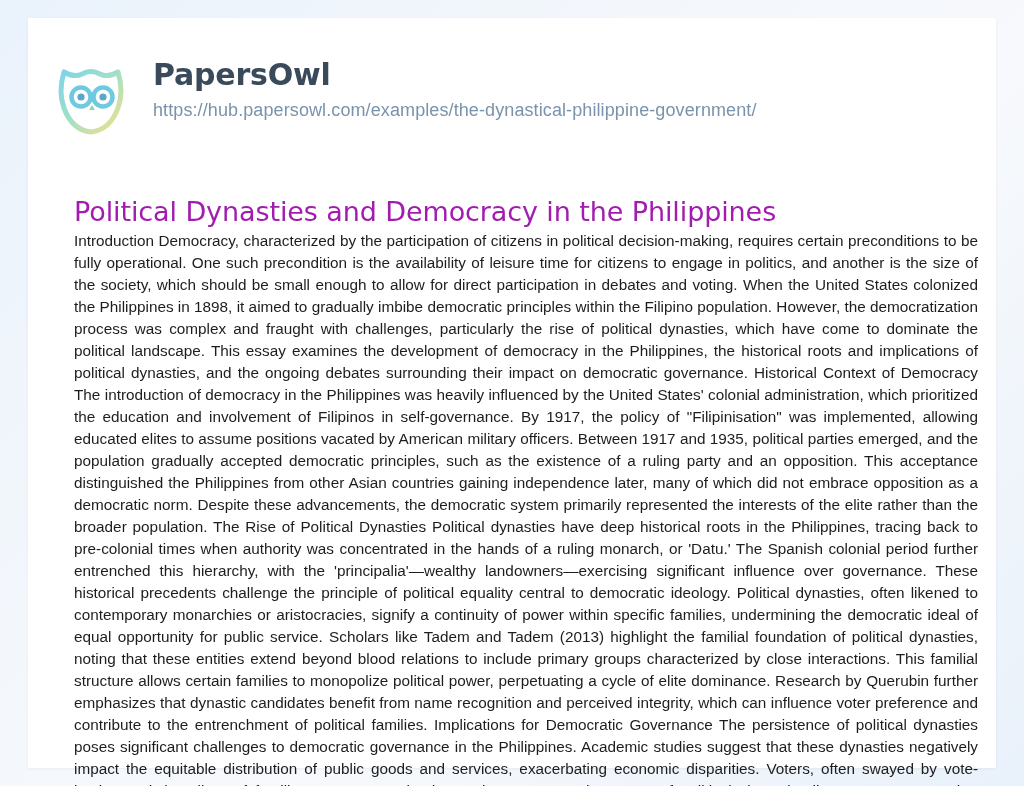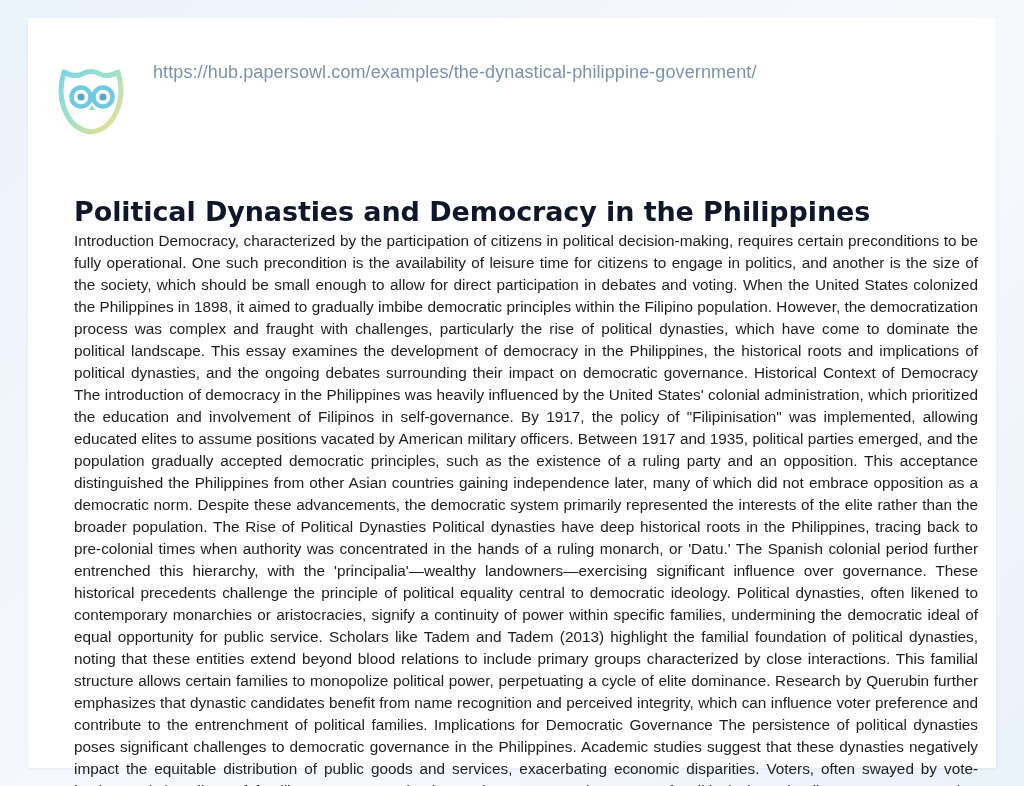--- a/index.html
+++ b/index.html
@@ -43,36 +43,36 @@
   }
   .brand-name {
     font-family: "DejaVu Sans", sans-serif;
     font-size: 30px;
     font-weight: bold;
     color: #3a4a5a;
     letter-spacing: -0.2px;
     line-height: 1;
   }
   .brand-url {
-    margin-top: 2px;
+    margin-top: 10px;
     font-family: "Liberation Sans", sans-serif;
     font-size: 18px;
     color: #7a93ab;
     letter-spacing: 0.1px;
     white-space: nowrap;
   }
   .doc-title {
     position: absolute;
     left: 46px;
     top: 160px;
     width: 900px;
     font-family: "DejaVu Sans", sans-serif;
     font-size: 27px;
-    font-weight: bold;
-    color: #0f172a;
+    font-weight: normal;
+    color: #a21caf;
     letter-spacing: -0.1px;
   }
   .doc-body {
     position: absolute;
     left: 46px;
     top: 212px;
     width: 904px;
     font-family: Liberation Sans, sans-serif;
     font-size: 15.3px;
     line-height: 1.44;
@@ -101,20 +101,21 @@
         <path d="M14 14 Q8 34 14 50 Q22 72 41 74 Q60 72 68 50 Q74 34 68 14 Q58 20 50 16 Q41 11 32 16 Q24 20 14 14 Z" fill="none" stroke="url(#owlg)" stroke-width="5" stroke-linejoin="round"></path>
         <circle cx="31" cy="39" r="9.5" fill="none" stroke="#6fc9e0" stroke-width="4.5"></circle>
         <circle cx="53" cy="39" r="9.5" fill="none" stroke="#6fc9e0" stroke-width="4.5"></circle>
         <circle cx="31" cy="39" r="3.6" fill="#5aa7c9"></circle>
         <circle cx="53" cy="39" r="3.6" fill="#5aa7c9"></circle>
         <path d="M42 47 l-3 5 h6 z" fill="#8fd6b8"></path>
       </svg>
     </div>
 
     <div class="brand-block">
+      <div class="brand-name">PapersOwl</div>
       <div class="brand-url">https://hub.papersowl.com/examples/the-dynastical-philippine-government/</div>
     </div>
   </div>
 
   <h1 class="doc-title">Political Dynasties and Democracy in the Philippines</h1>
 
   <div class="doc-body">Introduction Democracy, characterized by the participation of citizens in political decision-making, requires certain preconditions to be fully operational. One such precondition is the availability of leisure time for citizens to engage in politics, and another is the size of the society, which should be small enough to allow for direct participation in debates and voting. When the United States colonized the Philippines in 1898, it aimed to gradually imbibe democratic principles within the Filipino population. However, the democratization process was complex and fraught with challenges, particularly the rise of political dynasties, which have come to dominate the political landscape. This essay examines the development of democracy in the Philippines, the historical roots and implications of political dynasties, and the ongoing debates surrounding their impact on democratic governance. Historical Context of Democracy The introduction of democracy in the Philippines was heavily influenced by the United States' colonial administration, which prioritized the education and involvement of Filipinos in self-governance. By 1917, the policy of "Filipinisation" was implemented, allowing educated elites to assume positions vacated by American military officers. Between 1917 and 1935, political parties emerged, and the population gradually accepted democratic principles, such as the existence of a ruling party and an opposition. This acceptance distinguished the Philippines from other Asian countries gaining independence later, many of which did not embrace opposition as a democratic norm. Despite these advancements, the democratic system primarily represented the interests of the elite rather than the broader population. The Rise of Political Dynasties Political dynasties have deep historical roots in the Philippines, tracing back to pre-colonial times when authority was concentrated in the hands of a ruling monarch, or 'Datu.' The Spanish colonial period further entrenched this hierarchy, with the 'principalia'—wealthy landowners—exercising significant influence over governance. These historical precedents challenge the principle of political equality central to democratic ideology. Political dynasties, often likened to contemporary monarchies or aristocracies, signify a continuity of power within specific families, undermining the democratic ideal of equal opportunity for public service. Scholars like Tadem and Tadem (2013) highlight the familial foundation of political dynasties, noting that these entities extend beyond blood relations to include primary groups characterized by close interactions. This familial structure allows certain families to monopolize political power, perpetuating a cycle of elite dominance. Research by Querubin further emphasizes that dynastic candidates benefit from name recognition and perceived integrity, which can influence voter preference and contribute to the entrenchment of political families. Implications for Democratic Governance The persistence of political dynasties poses significant challenges to democratic governance in the Philippines. Academic studies suggest that these dynasties negatively impact the equitable distribution of public goods and services, exacerbating economic disparities. Voters, often swayed by vote-buying and the allure of familiar names, may inadvertently perpetuate the power of political clans, leading to governance that prioritizes elite interests over the broader</div>
 
 </div>
 

